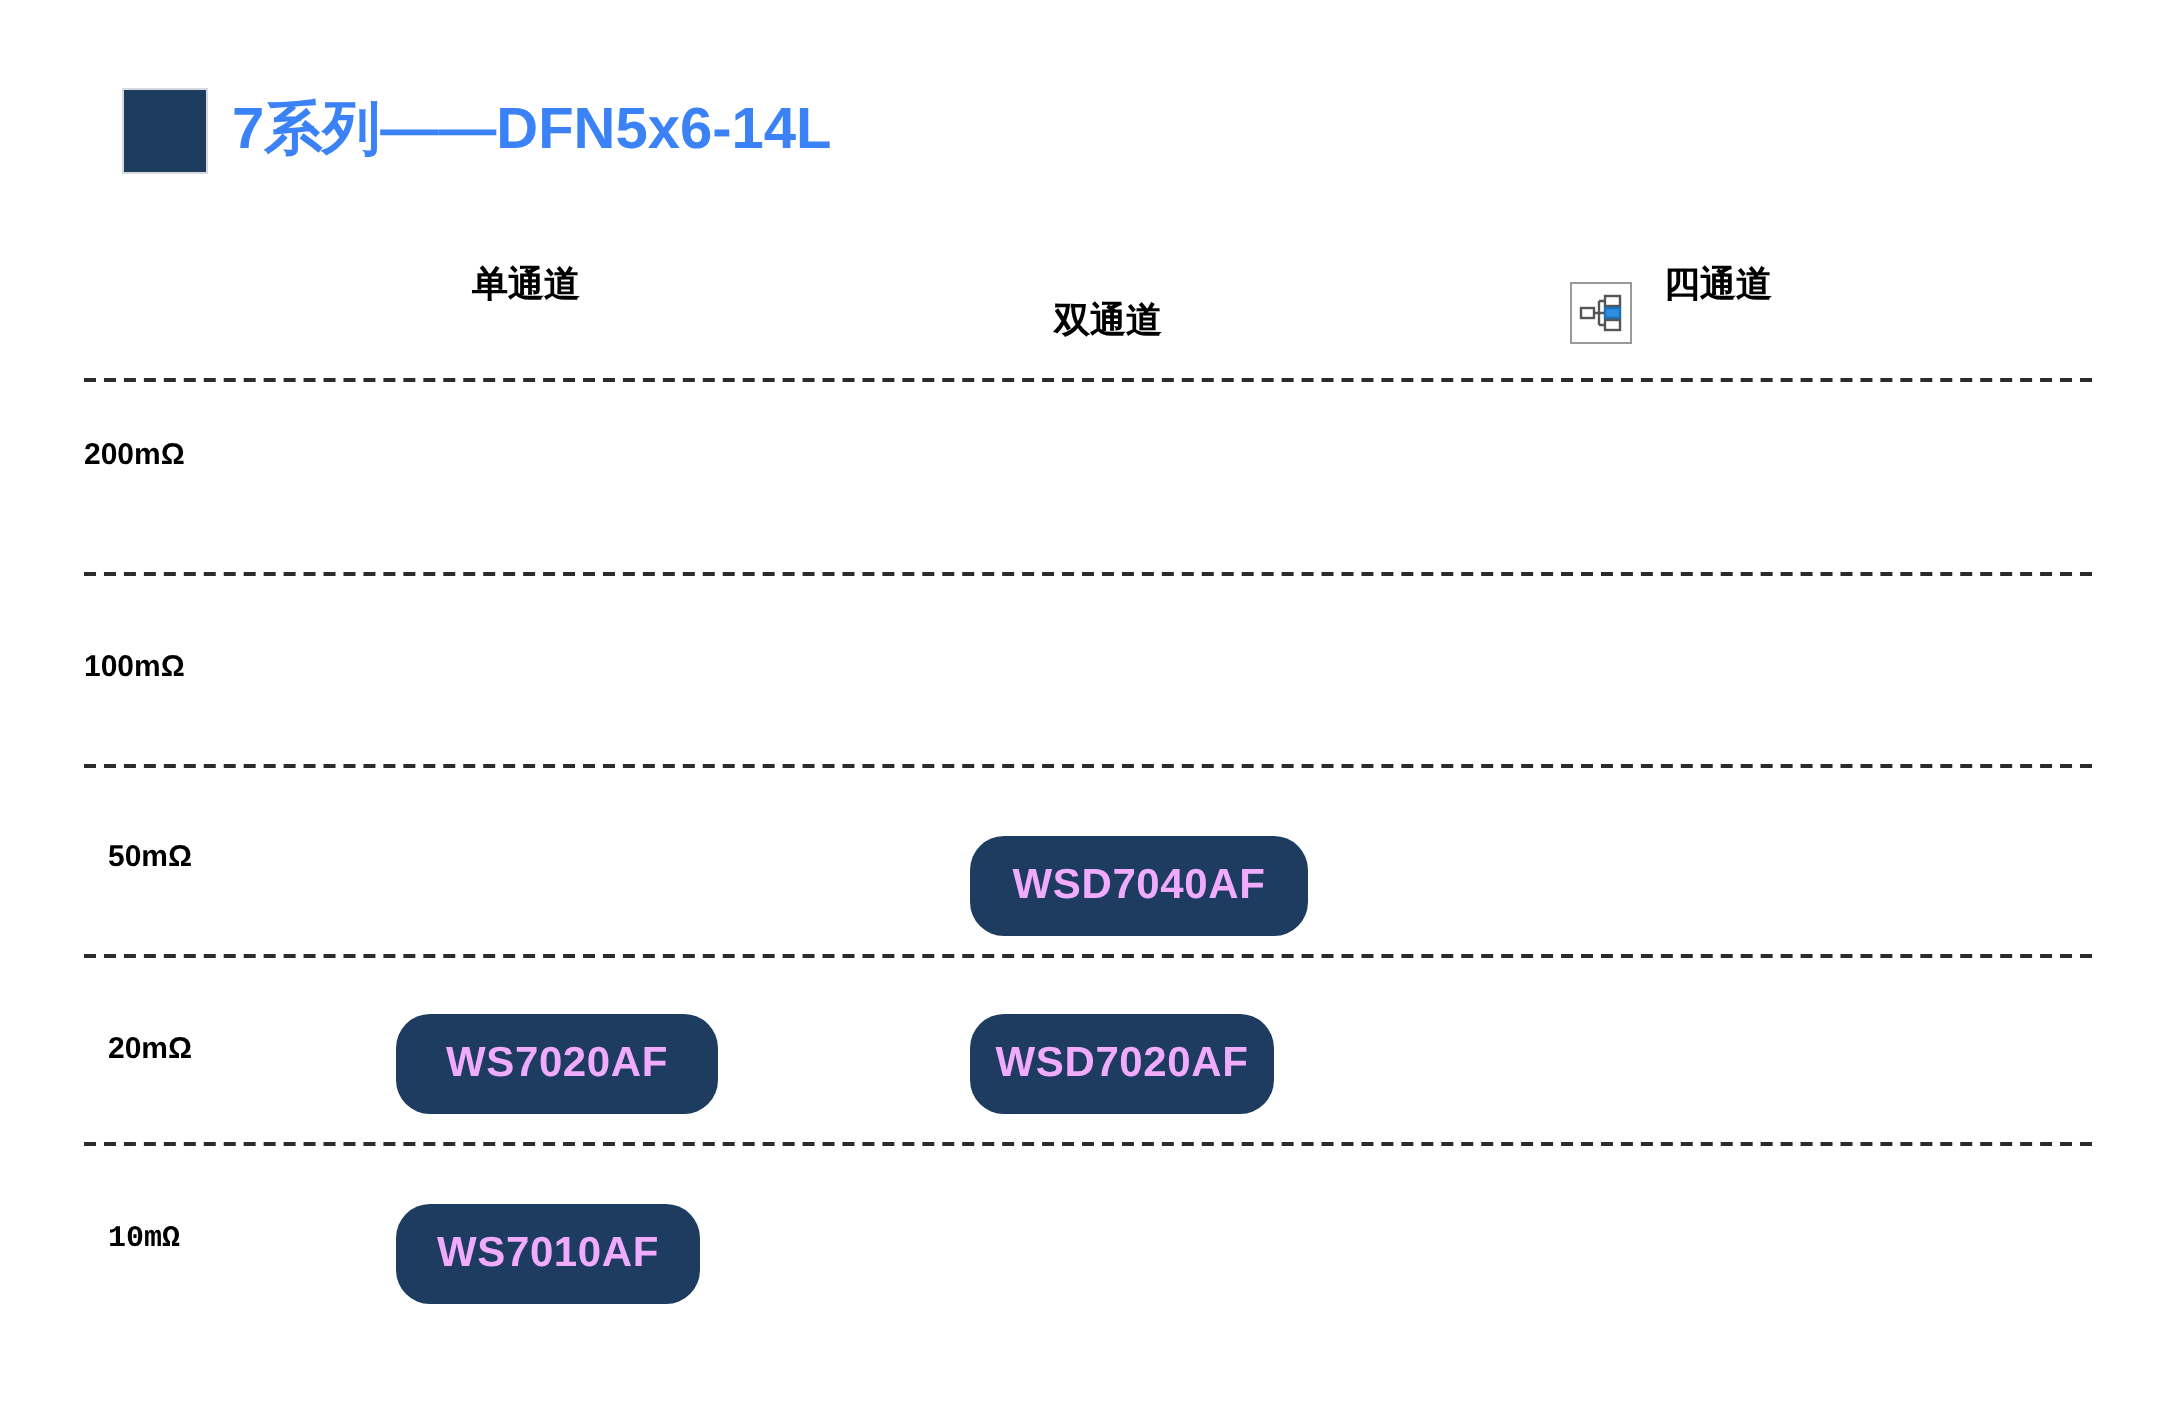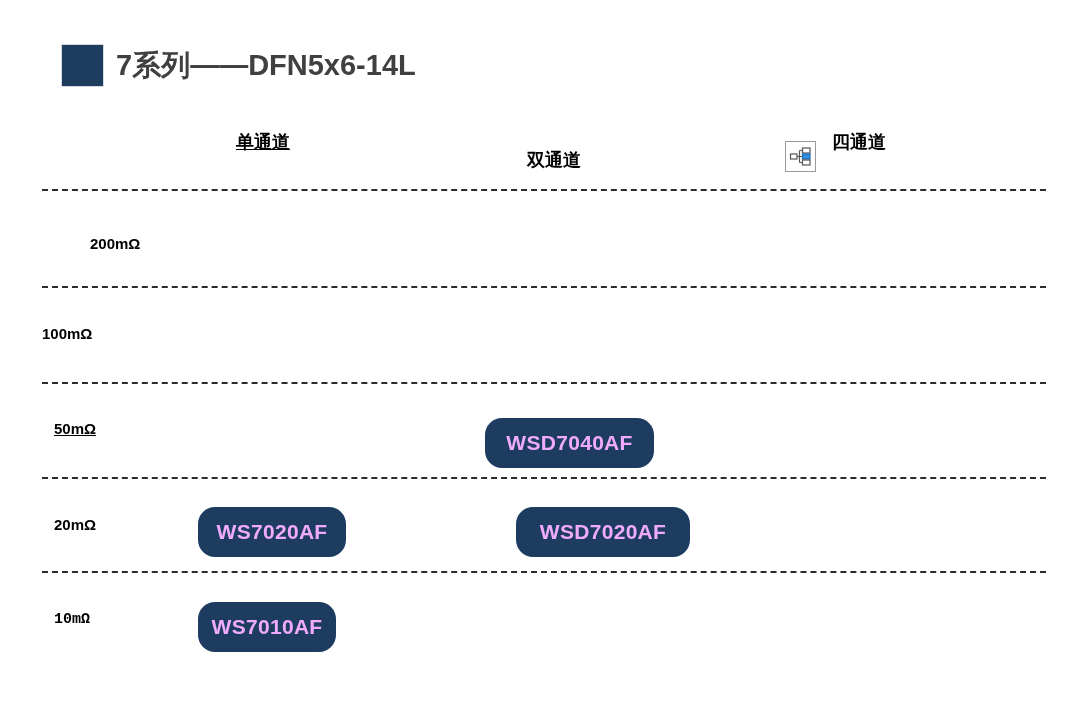--- a/index.html
+++ b/index.html
@@ -32,33 +32,33 @@
     box-sizing: border-box;
     flex: none;
   }
   #title-text {
     margin-left: 12px;
     font-size: 29px;
     font-weight: bold;
     letter-spacing: 0px;
     white-space: nowrap;
     line-height: 1;
-    color: #404040;
+    color: #3b82f6;
   }
 
   
   .col-header {
     position: absolute;
     top: 132px;
     font-size: 18px;
     font-weight: bold;
     white-space: nowrap;
     line-height: 1.2;
   }
-  #col-header-0 { left: 236px; text-decoration: underline; }
+  #col-header-0 { left: 236px; }
   #col-header-1 { left: 527px; margin-top: 18px; }
   #col-header-2 { left: 832px; text-align: center; }
 
   
   #channel-icon-box {
     position: absolute;
     left: 785px;
     top: 141px;
     width: 31px;
     height: 31px;
@@ -83,46 +83,46 @@
   #sep-4 { top: 571px; }
 
   
   .row-label {
     position: absolute;
     font-size: 15px;
     font-weight: bold;
     white-space: nowrap;
     line-height: 1;
   }
-  #row-label-0 { left: 42px;  top: 236px; margin-left: 48px; }
+  #row-label-0 { left: 42px;  top: 220px; }
   #row-label-1 { left: 42px;  top: 326px; text-align: center; }
-  #row-label-2 { left: 54px;  top: 421px; text-decoration: underline; }
+  #row-label-2 { left: 54px;  top: 421px; }
   #row-label-3 { left: 54px;  top: 517px; text-align: center; }
   #row-label-4 { left: 54px;  top: 612px; font-family: Liberation Mono, monospace; }
 
   
   .chip {
     position: absolute;
     background: #1d3c60;
     color: #f0abfc;
     border-radius: 17px;
     display: flex;
     align-items: center;
     justify-content: center;
     font-size: 21px;
     font-weight: bold;
     letter-spacing: 0.3px;
     white-space: nowrap;
     height: 50px;
     box-sizing: border-box;
   }
   #chip-wsd7040af { left: 485px; top: 418px; width: 169px; }
-  #chip-ws7020af  { left: 198px; top: 507px; width: 148px; }
-  #chip-wsd7020af { left: 485px; top: 507px; width: 174px; margin-left: 31px; }
-  #chip-ws7010af  { left: 198px; top: 602px; width: 138px; }
+  #chip-ws7020af  { left: 198px; top: 507px; width: 161px; }
+  #chip-wsd7020af { left: 485px; top: 507px; width: 152px; }
+  #chip-ws7010af  { left: 198px; top: 602px; width: 152px; }
 </style>
 </head>
 <body>
 
 <div id="title-row">
   <div id="title-marker"></div>
   <div id="title-text">7系列——DFN5x6-14L</div>
 </div>
 
 <div class="col-header" id="col-header-0">单通道</div>

